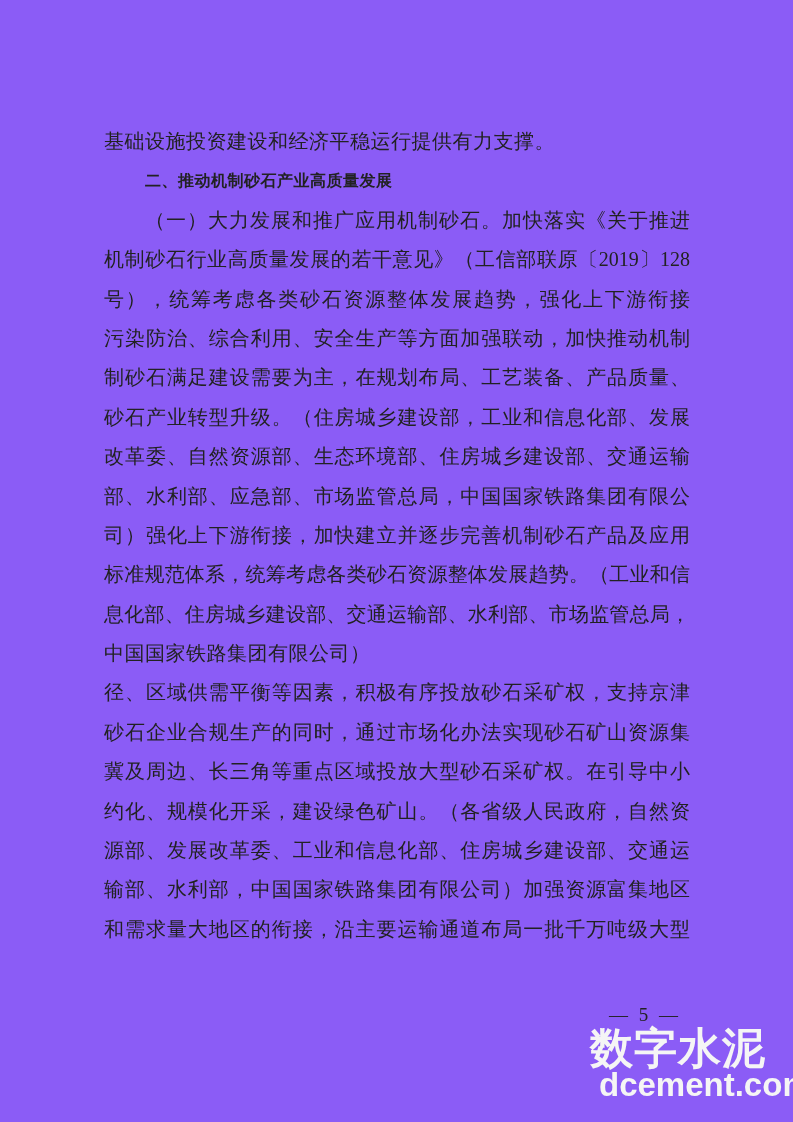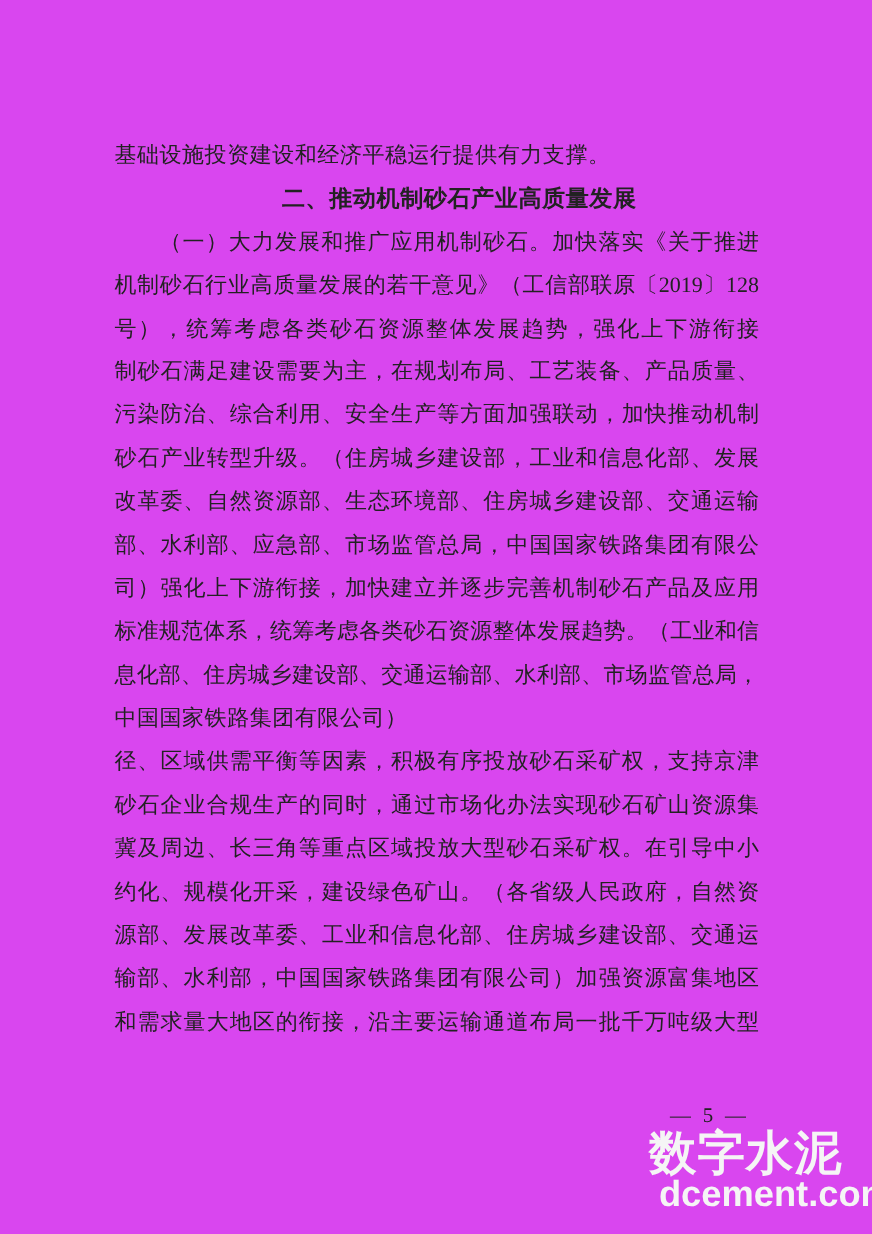--- a/index.html
+++ b/index.html
@@ -34,23 +34,22 @@
     text-align: justify;
     text-align-last: justify;
     letter-spacing: 0;
   }
   .line.indent {
     padding-left: 41px;
   }
   .line.heading {
     font-family: "Liberation Sans", "DejaVu Sans", sans-serif;
     font-weight: 700;
-    font-size: 21px;
+    font-size: 16px;
     letter-spacing: 0.5px;
-    text-align: center;
   }
   .page-number {
     position: absolute;
     top: 1000px;
     left: 580px;
     width: 130px;
     height: 30px;
     line-height: 30px;
     text-align: center;
     font-size: 19px;
@@ -75,29 +74,29 @@
     font-family: "Liberation Sans", "DejaVu Sans", sans-serif;
     font-weight: 700;
     font-size: 33px;
     z-index: 1;
     white-space: nowrap;
   }
 </style>
 </head>
 <body>
 
-<div class="page" style="color: rgb(34, 34, 34); background: #d946ef;">
+<div class="page" style="color: rgb(34, 34, 34); background: #8b5cf6;">
   <div class="content">
       <div class="line">基础设施投资建设和经济平稳运行提供有力支撑。</div>
       <div class="line heading indent">二、推动机制砂石产业高质量发展</div>
       <div class="line justify indent">（一）大力发展和推广应用机制砂石。加快落实《关于推进</div>
       <div class="line justify">机制砂石行业高质量发展的若干意见》（工信部联原〔2019〕128</div>
       <div class="line justify">号），统筹考虑各类砂石资源整体发展趋势，强化上下游衔接</div>
+      <div class="line justify">污染防治、综合利用、安全生产等方面加强联动，加快推动机制</div>
       <div class="line justify">制砂石满足建设需要为主，在规划布局、工艺装备、产品质量、</div>
-      <div class="line justify">污染防治、综合利用、安全生产等方面加强联动，加快推动机制</div>
       <div class="line justify">砂石产业转型升级。（住房城乡建设部，工业和信息化部、发展</div>
       <div class="line justify">改革委、自然资源部、生态环境部、住房城乡建设部、交通运输</div>
       <div class="line justify">部、水利部、应急部、市场监管总局，中国国家铁路集团有限公</div>
       <div class="line justify">司）强化上下游衔接，加快建立并逐步完善机制砂石产品及应用</div>
       <div class="line justify">标准规范体系，统筹考虑各类砂石资源整体发展趋势。（工业和信</div>
       <div class="line justify">息化部、住房城乡建设部、交通运输部、水利部、市场监管总局，</div>
       <div class="line">中国国家铁路集团有限公司）</div>
       <div class="line justify">径、区域供需平衡等因素，积极有序投放砂石采矿权，支持京津</div>
       <div class="line justify">砂石企业合规生产的同时，通过市场化办法实现砂石矿山资源集</div>
       <div class="line justify">冀及周边、长三角等重点区域投放大型砂石采矿权。在引导中小</div>

